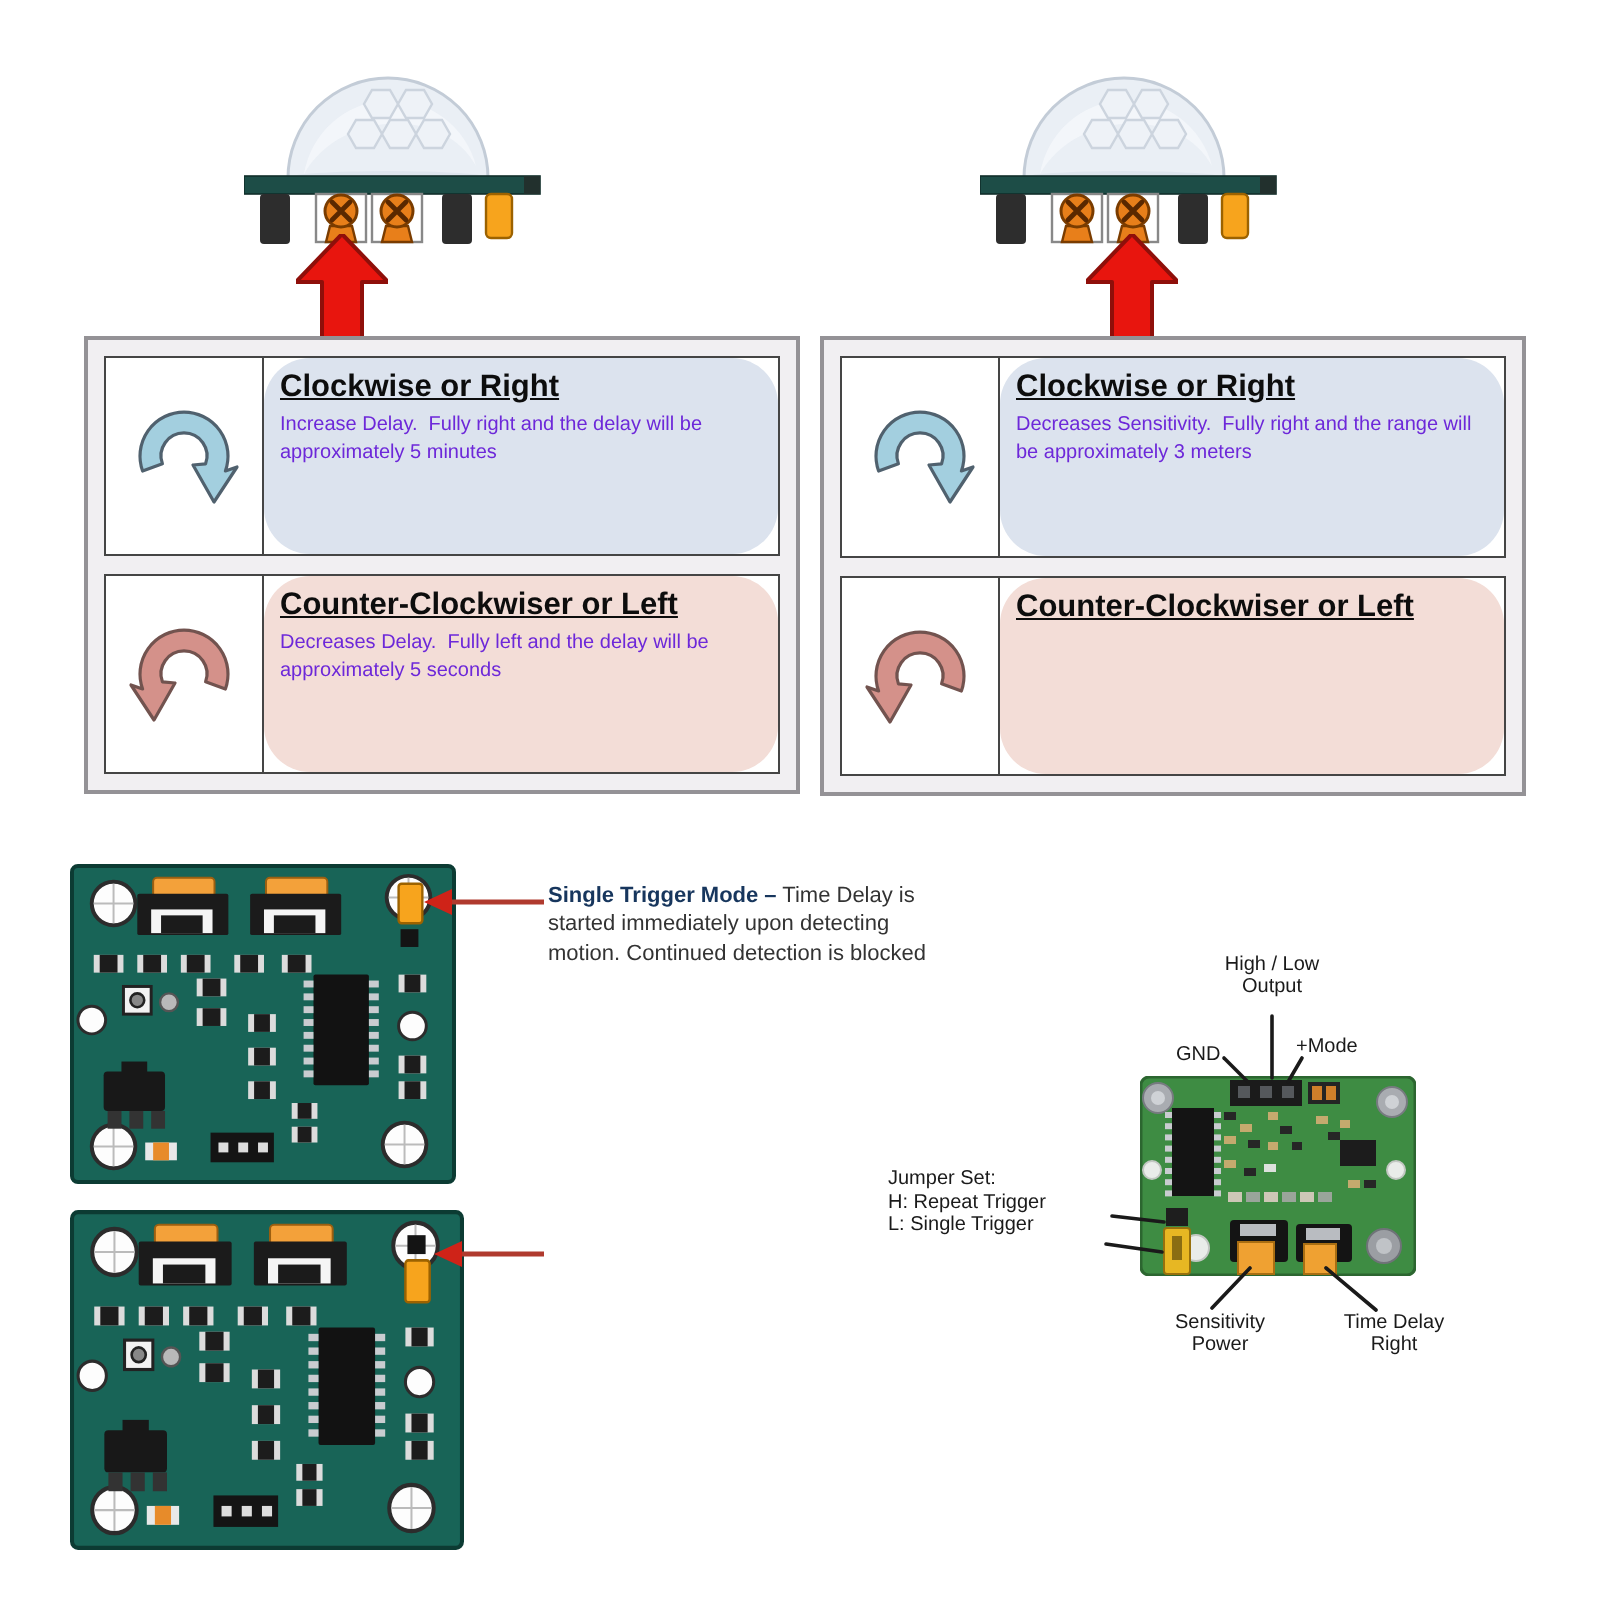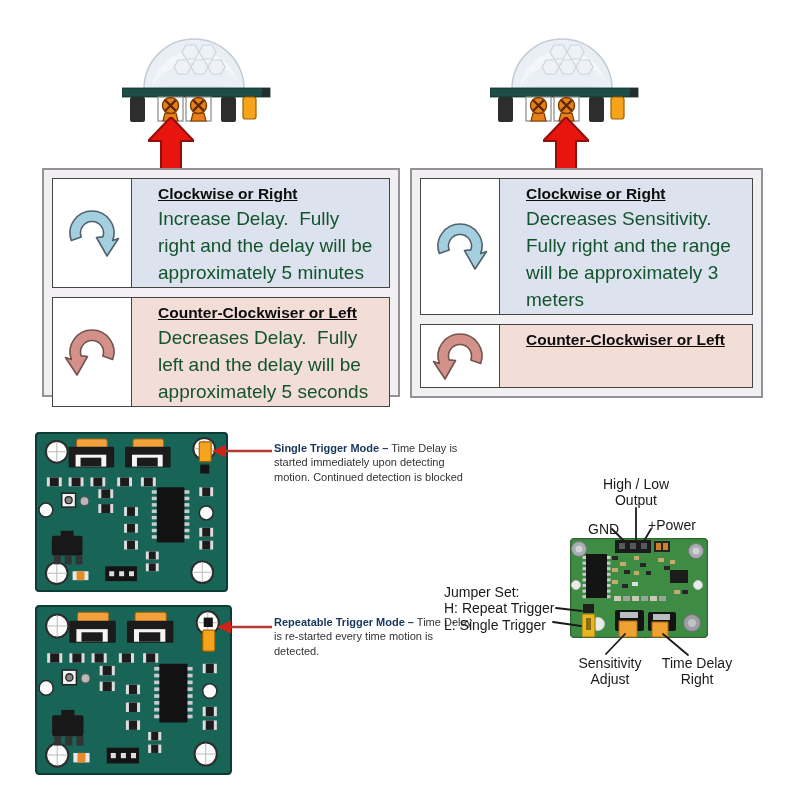--- a/index.html
+++ b/index.html
@@ -13,36 +13,36 @@
     position:absolute;background:#f1eff2;border:2px solid #949296;
     box-sizing:border-box;padding:8px;display:flex;flex-direction:column;gap:9px;
   }
   .prow{
     flex:1;display:flex;border:1.5px solid #454545;background:#ffffff;box-sizing:border-box;
   }
   .prow .icon-cell{
     width:78px;flex:0 0 78px;border-right:1.5px solid #454545;
     display:flex;align-items:center;justify-content:center;background:#ffffff;
   }
-  .prow .text-cell{flex:1;padding:6px 8px 0 26px;}
+  .prow .text-cell{flex:1;padding:6px 8px 0 8px;border-radius:23px;}
   .prow.blue .text-cell{background:#dce3ee;}
   .prow.pink .text-cell{background:#f3ddd7;}
   .prow h3{
     margin:0;font-size:15.5px;font-weight:bold;text-decoration:underline;color:#0d0d0d;
   }
   .prow p{
-    margin:3px 0 0 0;font-size:19px;line-height:1.42;color:#14532d;white-space:pre-wrap;
+    margin:3px 0 0 0;font-size:10px;line-height:1.42;color:#6d28d9;white-space:pre-wrap;
   }
   
   .trigger-note{position:absolute;width:200px;font-size:11px;line-height:1.3;}
   .trigger-note .t{font-weight:bold;color:#17365d;}
   .trigger-note .b{color:#333333;}
   
   .pin-label{
-    position:absolute;font-size:14px;line-height:1.12;color:#1a1a1a;
+    position:absolute;font-size:10px;line-height:1.12;color:#1a1a1a;
     white-space:pre-line;
   }
   .pin-label.center{text-align:center;}
   svg{display:block;}
 </style>
 </head>
 <body>
 
 <div class="page">
 
@@ -380,23 +380,20 @@
       <rect x="71" y="136" width="32" height="15" fill="#141414"></rect>
       <rect x="75" y="141" width="5" height="5" fill="#dddddd"></rect>
       <rect x="85" y="141" width="5" height="5" fill="#dddddd"></rect>
       <rect x="95" y="141" width="5" height="5" fill="#dddddd"></rect>
     </g>
   </svg>
 
   <div class="trigger-note" style="left:274px;top:441px">
     <span class="t">Single Trigger Mode –</span><span class="b"> Time Delay is started immediately upon detecting motion. Continued detection is blocked</span>
   </div>
-  <div class="trigger-note" style="left:274px;top:615px">
-    <span class="t">Repeatable Trigger Mode –</span><span class="b"> Time Delay is re-started every time motion is detected.</span>
-  </div>
 
   <svg class="abs" style="left:570px;top:538px" width="138" height="100" viewBox="0 0 138 100">
     <rect x="0.5" y="0.5" width="137" height="99" rx="4" fill="#3e8c43" stroke="#2c6630" stroke-width="1.5"></rect>
     <g>
       <circle cx="9" cy="11" r="7.5" fill="#a9acb1" stroke="#777b80" stroke-width="1"></circle>
         <circle cx="9" cy="11" r="3.5" fill="#cfd2d6"></circle>
       <circle cx="126" cy="13" r="7.5" fill="#a9acb1" stroke="#777b80" stroke-width="1"></circle>
         <circle cx="126" cy="13" r="3.5" fill="#cfd2d6"></circle>
       <circle cx="122" cy="85" r="8.5" fill="#9b9ea3" stroke="#6f7378" stroke-width="1"></circle>
         <circle cx="122" cy="85" r="4" fill="#c0c3c7"></circle>
@@ -472,26 +469,26 @@
     <g>
       <rect x="78" y="74" width="28" height="19" rx="2" fill="#141414"></rect>
       <rect x="83" y="76" width="17" height="6" fill="#b9bcc1"></rect>
       <rect x="82" y="84" width="16" height="15" fill="#efa132" stroke="#a96e12" stroke-width="1"></rect>
     </g>
   </svg>
 
   <div class="pin-label center" style="left:586px;top:477px;width:100px">High / Low
 Output</div>
   <div class="pin-label" style="left:588px;top:522px">GND</div>
-  <div class="pin-label" style="left:648px;top:518px">+Power</div>
+  <div class="pin-label" style="left:648px;top:518px">+Mode</div>
   <div class="pin-label" style="left:444px;top:584px;line-height:1.17">Jumper Set:
 H: Repeat Trigger
 L: Single Trigger</div>
   <div class="pin-label center" style="left:565px;top:656px;width:90px">Sensitivity
-Adjust</div>
+Power</div>
   <div class="pin-label center" style="left:652px;top:656px;width:90px">Time Delay
 Right</div>
 
   <svg class="abs" style="left:0;top:0;pointer-events:none" width="800" height="800" viewBox="0 0 800 800">
 
     <g stroke="#1a1a1a" stroke-width="1.8" stroke-linecap="round">
       <line x1="636" y1="508" x2="636" y2="539"></line>
       <line x1="612" y1="529" x2="624" y2="541"></line>
       <line x1="651" y1="529" x2="644" y2="541"></line>
       <line x1="556" y1="608" x2="582" y2="611"></line>

